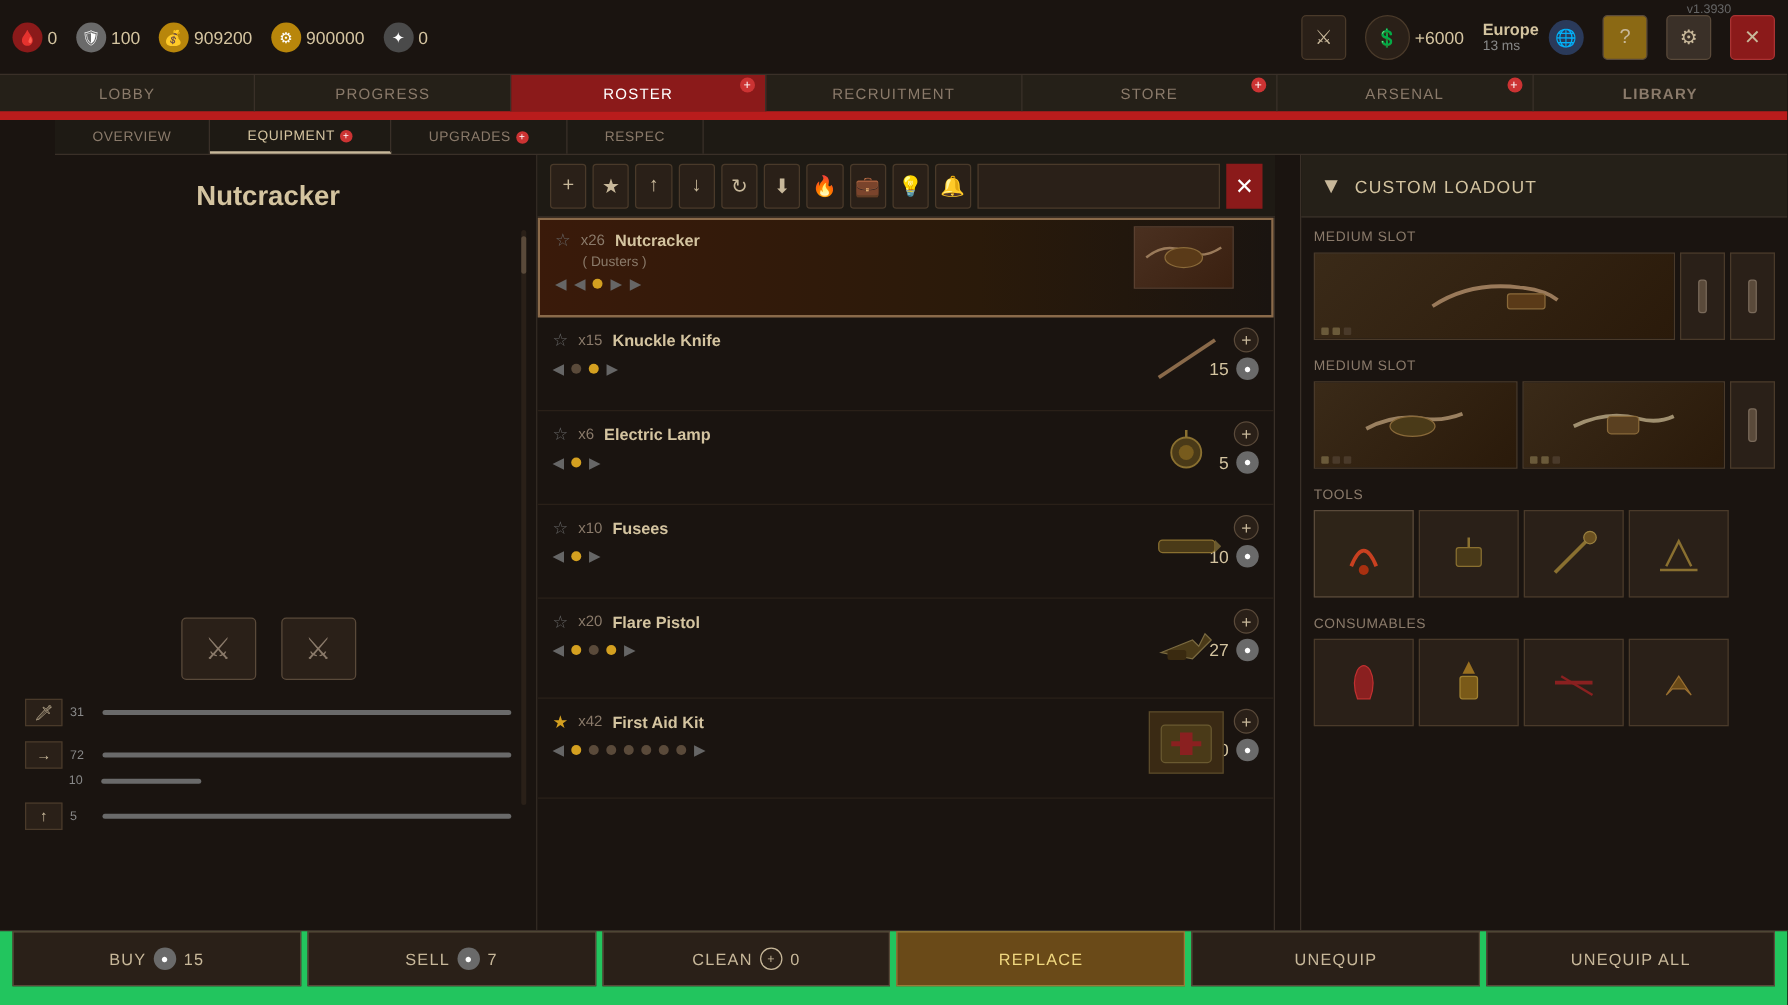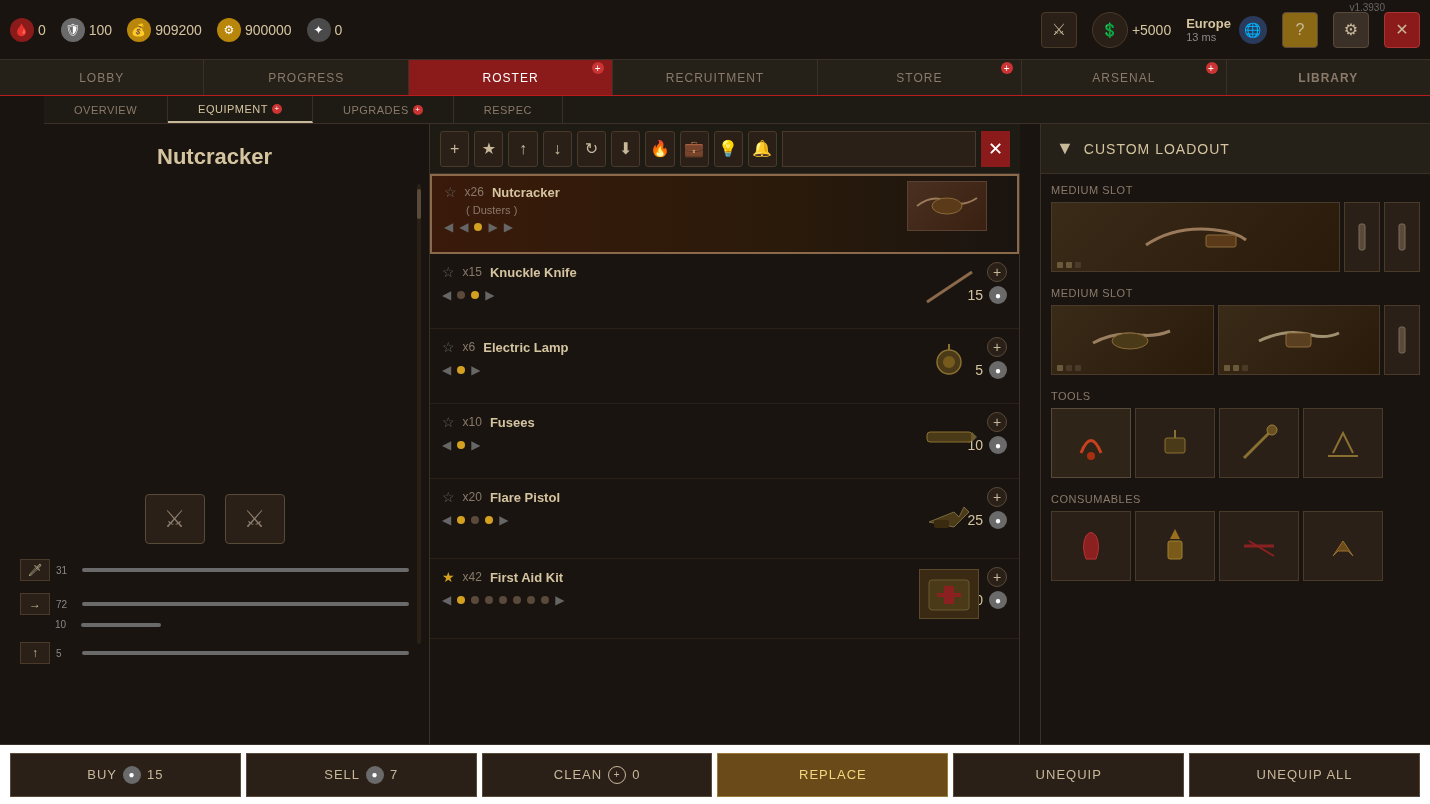--- a/index.html
+++ b/index.html
@@ -97,21 +97,21 @@
     
     .nav-tabs {
       position: absolute;
       top: 60px;
       left: 0;
       right: 0;
       height: 36px;
       background: #252018;
       display: flex;
       align-items: stretch;
-      border-bottom: 1px solid #b91c1c;
+      border-bottom: 7px solid #b91c1c;
     }
     .nav-tab {
       flex: 1;
       display: flex;
       align-items: center;
       justify-content: center;
       font-size: 12px;
       letter-spacing: 1px;
       cursor: pointer;
       color: #8a7a6a;
@@ -512,24 +512,23 @@
       letter-spacing: 1px;
     }
 
     
     .bottom-bar {
       position: absolute;
       bottom: 0;
       left: 0;
       right: 0;
       height: 60px;
-      background: #ffffff;
+      background: #22c55e;
       border-top: 1px solid #3a3028;
       display: flex;
-      align-items: center;
       gap: 5px;
       padding: 0 10px;
     }
     .action-btn {
       height: 44px;
       background: #2a2018;
       border: 1px solid #5a4a3a;
       color: #c8b89a;
       font-size: 13px;
       letter-spacing: 1px;
@@ -590,21 +589,21 @@
     </div>
     <div class="currency-item">
       <div class="currency-icon cog">✦</div>
       <span>0</span>
     </div>
   </div>
   <div class="top-bar-right">
     <div style="width:36px;height:36px;background:#2a2018;border:1px solid #4a3a2a;display:flex;align-items:center;justify-content:center;border-radius:4px;">⚔</div>
     <div class="currency-item">
       <div style="width:36px;height:36px;background:#2a2018;border:1px solid #4a3a2a;border-radius:50%;display:flex;align-items:center;justify-content:center;">💲</div>
-      <span>+5000</span>
+      <span>+6000</span>
     </div>
     <div class="server-info">
       <div>
         <div class="server-name">Europe</div>
         <div class="server-ping">13 ms</div>
       </div>
       <div style="width:28px;height:28px;border-radius:50%;background:#2a3a5a;display:flex;align-items:center;justify-content:center;font-size:14px;">🌐</div>
     </div>
     <div class="top-btn question">?</div>
     <div class="top-btn">⚙</div>
@@ -810,21 +809,21 @@
         <span class="item-count">x20</span>
         <span class="item-name">Flare Pistol</span>
         <div class="item-plus">+</div>
       </div>
       <div class="item-footer">
         <span class="nav-arrow">◀</span>
         <span class="dot-indicator active"></span>
         <span class="dot-indicator"></span>
         <span class="dot-indicator active"></span>
         <span class="nav-arrow">▶</span>
-        <span class="item-value">25</span>
+        <span class="item-value">27</span>
         <div class="coin-icon">●</div>
       </div>
       <div style="position:absolute;right:40px;top:10px;width:60px;height:50px;display:flex;align-items:center;justify-content:center;">
         <svg width="50" height="45" viewBox="0 0 50 45">
           <path d="M5,30 L30,20 L35,25 L40,15 L45,20 L35,30 L30,35 Z" fill="#4a3a18" stroke="#7a6a40" stroke-width="1"></path>
           <rect x="10" y="28" width="15" height="8" rx="2" fill="#3a2a10"></rect>
         </svg>
       </div>
     </div>
 

